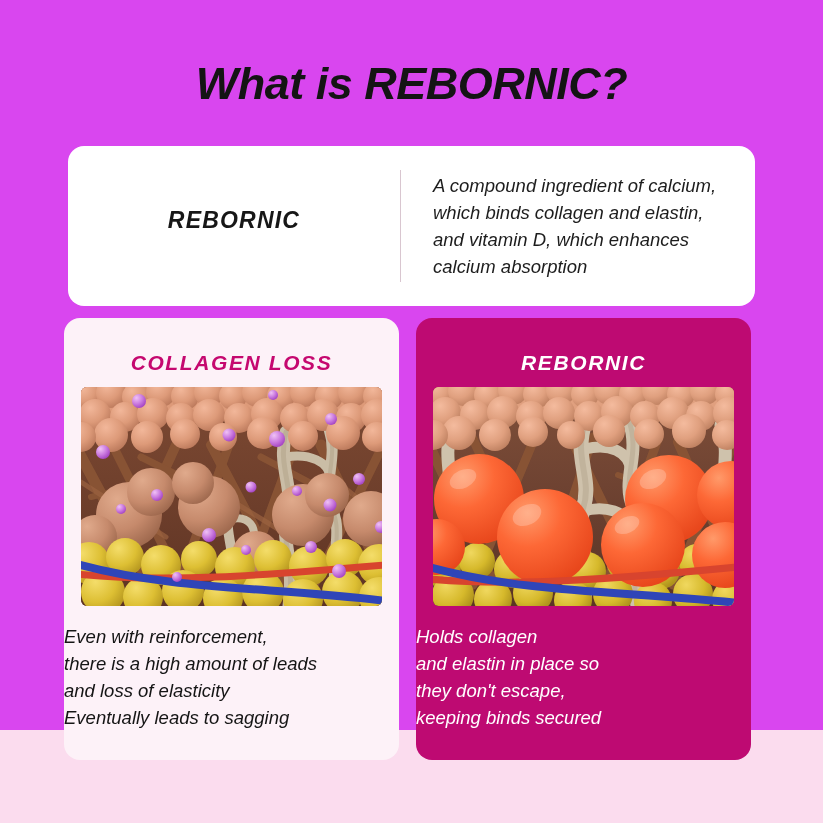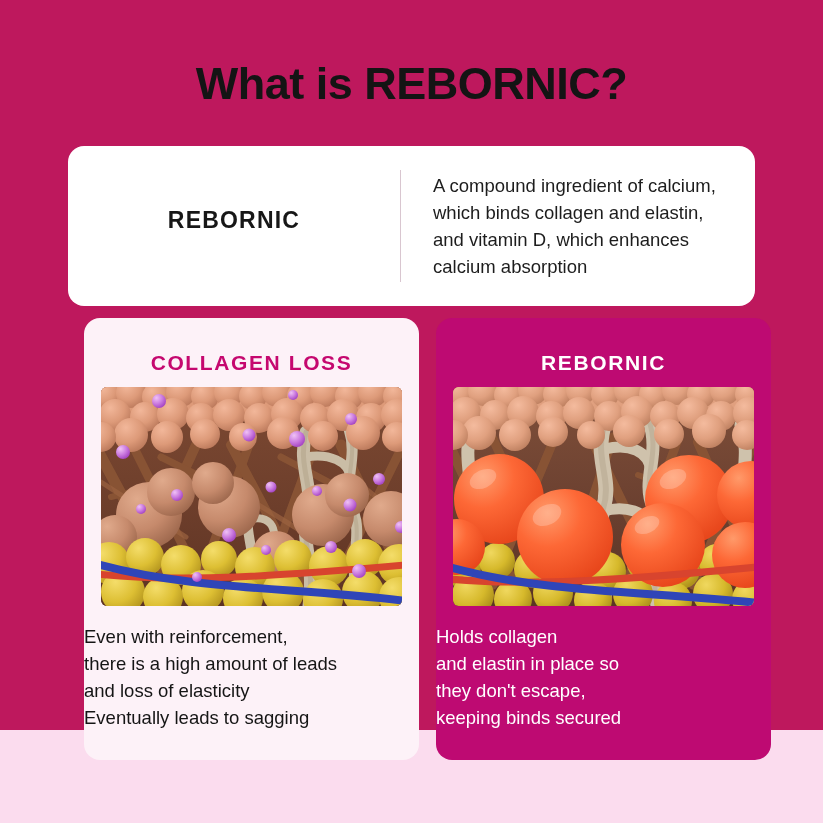--- a/index.html
+++ b/index.html
@@ -10,21 +10,22 @@
     width: 823px;
     height: 823px;
     background: #fbdcee;
     font-family: "Liberation Sans", sans-serif;
     overflow: hidden;
   }
   .page {
     position: relative;
     width: 823px;
     height: 730px;
-    background: #be185d;
+    background: #d946ef;
+    font-style: italic;
   }
 
   
   .page-title {
     position: absolute;
     top: 58px;
     left: 0;
     width: 823px;
     text-align: center;
     font-size: 45px;
@@ -85,21 +86,21 @@
   }
   .desc-text {
     font-size: 18.5px;
     line-height: 27px;
     color: #1d1d1d;
   }
 
   
   .compare {
     position: absolute;
-    left: 84px;
+    left: 64px;
     top: 318px;
     width: 687px;
     height: 442px;
     display: flex;
     justify-content: space-between;
   }
   .card {
     width: 335px;
     height: 442px;
     border-radius: 16px;

